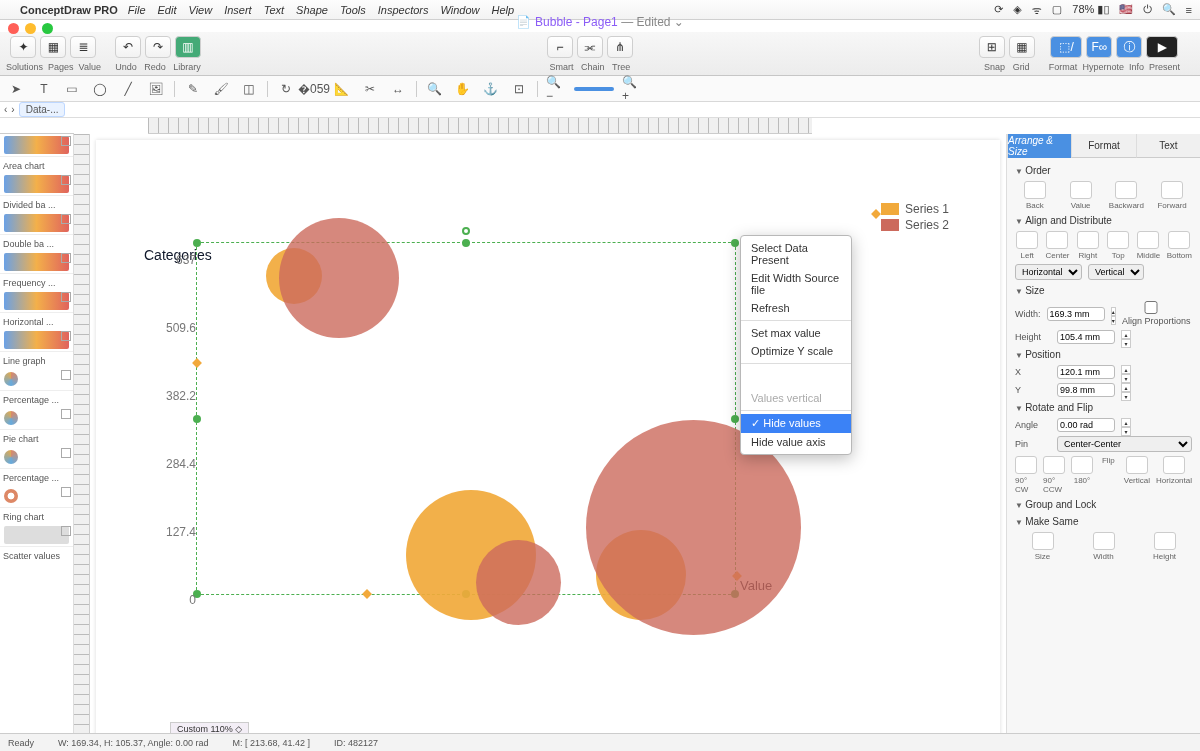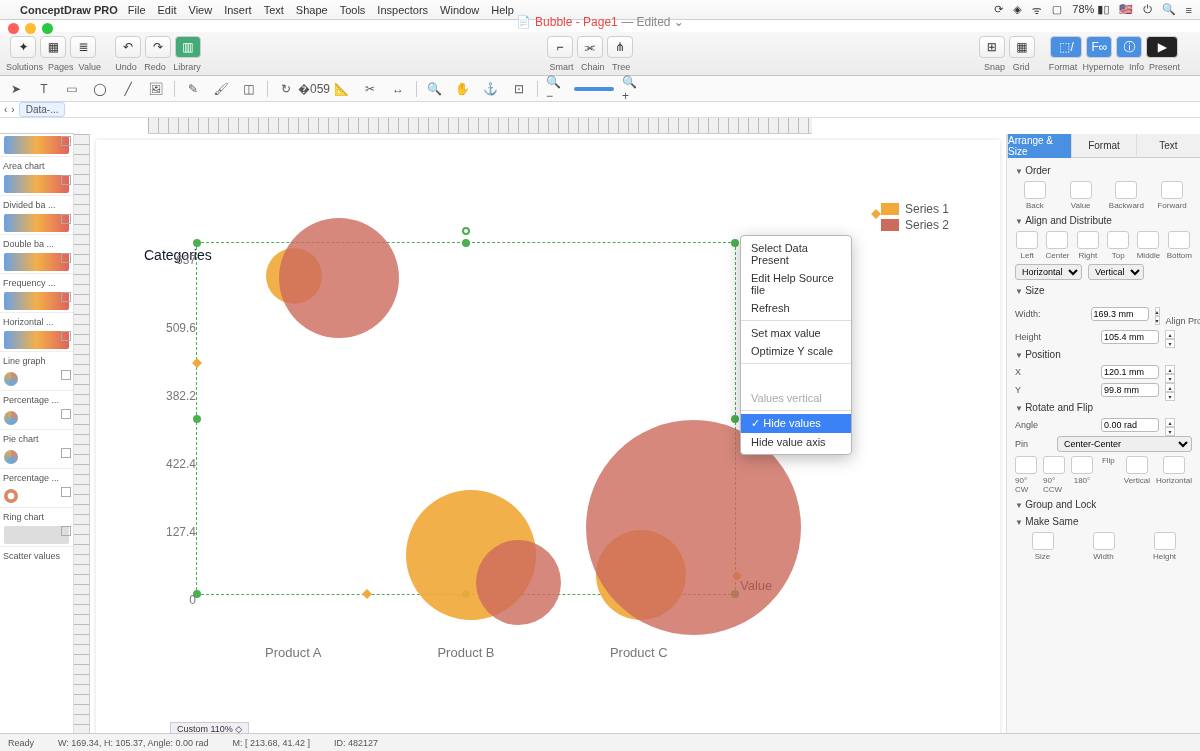--- a/index.html
+++ b/index.html
@@ -2,31 +2,31 @@
 <html><head>
 <meta charset="utf-8">
 <style>
 * { margin: 0; padding: 0; box-sizing: border-box; font-family: -apple-system, BlinkMacSystemFont, "Helvetica Neue", Arial, sans-serif; }
 body { width: 1200px; height: 751px; overflow: hidden; background: #fff; font-size: 11px; color: #333; }
 
 
 .menubar { height: 20px; background: linear-gradient(#fdfdfd,#f3f3f3); border-bottom:1px solid #d0d0d0; display:flex; align-items:center; padding:0 8px; }
 .menubar .apple { font-size:13px; margin-right:12px; }
 .menubar .appname { font-weight:600; margin-right:10px; }
-.menubar .item { margin-right:12px; }
+.menubar .item { margin-right:12px;font-style:italic; }
 .menubar .spacer { flex:1; }
 .menubar .status { margin-left:10px; font-size:11px; }
 
 
 .wincontrols { height:12px; padding:3px 8px 0; display:flex; gap:6px; }
 .wincontrols .dot { width:11px; height:11px; border-radius:50%; }
 .dot.r { background:#ff5f57; } .dot.y{background:#febc2e;} .dot.g{background:#28c840;}
 .doctitle { width:100%; display:flex; justify-content:center; align-items:center; height:0; position:relative; top:-10px; font-size:12px; color:#888;}
 .doctitle .orange{ color:#e8a44a; margin-right:4px;}
-.doctitle .pg{ color:#ef4444; }
+.doctitle .pg{ color:#8b5cf6; }
 
 
 .toolbar { height:44px; background:linear-gradient(#f7f7f7,#ececec); border-bottom:1px solid #c6c6c6; display:flex; align-items:flex-start; padding:2px 6px; }
 .tbgroup { display:flex; flex-direction:column; align-items:center; margin-right:14px; }
 .tbicons { display:flex; gap:4px; height:26px; align-items:center;}
 .tbicon { width:26px; height:22px; border:1px solid #cfcfcf; border-radius:4px; background:linear-gradient(#fff,#f2f2f2); display:flex; align-items:center; justify-content:center; font-size:12px;}
 .tbicon.big { width:32px; }
 .tblabel { font-size:9px; color:#666; margin-top:2px; }
 .toolbar .spacer { flex:1; }
 
@@ -49,30 +49,30 @@
 .leftpanel .corner { width:10px;height:10px;border:1px solid #aaa; float:right; margin:2px;}
 .leftpanel .thumbpie{height:18px;margin:2px 4px;display:flex;align-items:center;gap:2px;}
 .leftpanel .thumbpie .c{width:14px;height:14px;border-radius:50%;background:conic-gradient(#d86,#6ad,#da5);}
 
 .canvaswrap { flex:1; display:flex; flex-direction:column; position:relative; }
 .canvas { flex:1; background:#fff; position:relative; overflow:hidden; margin:6px; box-shadow:0 0 4px rgba(0,0,0,.15);}
 
 .rightpanel { width:194px; background:#f7f7f7; border-left:1px solid #ddd; display:flex; flex-direction:column;}
 .rtabs { display:flex; height:24px;}
 .rtab { flex:1; font-size:10px; display:flex; align-items:center; justify-content:center; background:#f0f0f0; border-bottom:1px solid #ccc; border-left:1px solid #ddd;}
-.rtab.active { background:#4a90e2; color:#fff; border-bottom:none;}
+.rtab.active { background:#4a90e2; color:#fff; border-bottom:none;font-style:italic;}
 .rsection { padding:4px 8px; font-size:10px;}
 .rhead { font-size:10px; color:#333; padding:3px 0; cursor:default;}
 .rhead::before{content:"▼ "; font-size:8px; color:#666;}
 .rbtns { display:flex; gap:6px; padding:2px 0;}
 .rbtn { flex:1; display:flex; flex-direction:column; align-items:center; gap:2px; font-size:8px; color:#666;}
 .rbtn .ic{ width:22px;height:18px; border:1px solid #ccc; border-radius:3px; background:#fff;}
 .rrow{ display:flex; align-items:center; gap:6px; padding:2px 0;}
 .rrow label{ width:36px; font-size:9px; color:#555;}
-.rrow input{ width:58px; font-size:9px; padding:1px 2px; border:1px solid #bbb; border-radius:3px;margin-left:44px;}
+.rrow input{ width:58px; font-size:9px; padding:1px 2px; border:1px solid #bbb; border-radius:3px;}
 .rrow .stepper{width:10px;height:14px;display:flex;flex-direction:column;}
 .rrow .stepper span{flex:1;border:1px solid #ccc;font-size:6px;display:flex;align-items:center;justify-content:center;background:#fff;}
 .rrow select{font-size:9px;border:1px solid #bbb;border-radius:3px;padding:1px 2px;}
 
 
 .sel-box { position:absolute; border:1px dashed #4caf50; }
 .handle { width:8px; height:8px; background:#4caf50; border-radius:50%; position:absolute; transform:translate(-50%,-50%);}
 .handle.rot{ background:#fff; border:2px solid #4caf50;}
 .axislabel{ position:absolute; font-size:13px; color:#0f172a;}
 .yval{ position:absolute; right:0; transform:translate(0,-50%); font-size:12px; color:#777; }
@@ -285,31 +285,26 @@
         <div class="dia-handle" style="left:170px;top:100%"></div>
         <div class="dia-handle" style="left:540px;top:333px"></div>
       </div>
 
       <div class="axislabel" style="left:48px;top:107px;font-size:14px;">Categories</div>
       <div class="axislabel" style="left:644px;top:438px;">Value</div>
 
       <div style="position:absolute;left:60px;top:120px;width:40px;height:340px;">
         <div class="yval" style="top:100%">0</div>
         <div class="yval" style="top:80%">127.4</div>
-        <div class="yval" style="top:60%">422.4</div>
+        <div class="yval" style="top:60%">284.4</div>
         <div class="yval" style="top:40%">382.2</div>
         <div class="yval" style="top:20%">509.6</div>
         <div class="yval" style="top:0%">637</div>
       </div>
 
-      <div style="position:absolute;left:100px;top:505px;width:540px;height:20px;">
-        <div class="xcat" style="left:18%">Product A</div>
-        <div class="xcat" style="left:50%">Product B</div>
-        <div class="xcat" style="left:82%">Product C</div>
-      </div>
 
       <div class="bubble" style="left:170px;top:108px;width:56px;height:56px;background:rgba(241,169,59,.92)"></div>
       <div class="bubble" style="left:310px;top:350px;width:130px;height:130px;background:rgba(241,169,59,.92)"></div>
       <div class="bubble" style="left:500px;top:390px;width:90px;height:90px;background:rgba(241,169,59,.92)"></div>
 
       <div class="bubble" style="left:183px;top:78px;width:120px;height:120px;background:rgba(204,106,93,.80)"></div>
       <div class="bubble" style="left:380px;top:400px;width:85px;height:85px;background:rgba(204,106,93,.80)"></div>
       <div class="bubble" style="left:490px;top:280px;width:215px;height:215px;background:rgba(204,106,93,.80)"></div>
 
       <div class="legend" style="left:785px;top:62px;">
@@ -319,21 +314,21 @@
           </div>
         <div class="row">
             <div class="sw" style="background:#cc6a5d"></div>
             <span>Series 2</span>
           </div>
       </div>
       <div class="dia-handle" style="left:780px;top:74px"></div>
 
       <div class="ctxmenu" style="left:644px;top:95px;">
         <div class="mi">Select Data Present</div>
-        <div class="mi">Edit Help Source file</div>
+        <div class="mi">Edit Width Source file</div>
         <div class="mi">Refresh</div>
         <div class="msep"></div>
         <div class="mi">Set max value</div>
         <div class="mi">Optimize Y scale</div>
         <div class="msep"></div>
         <div class="mi dis">Values vertical</div>
         <div class="msep"></div>
         <div class="mi sel"><span>✓</span> <span>Hide values</span></div>
         <div class="mi">Hide value axis</div>
       </div>

